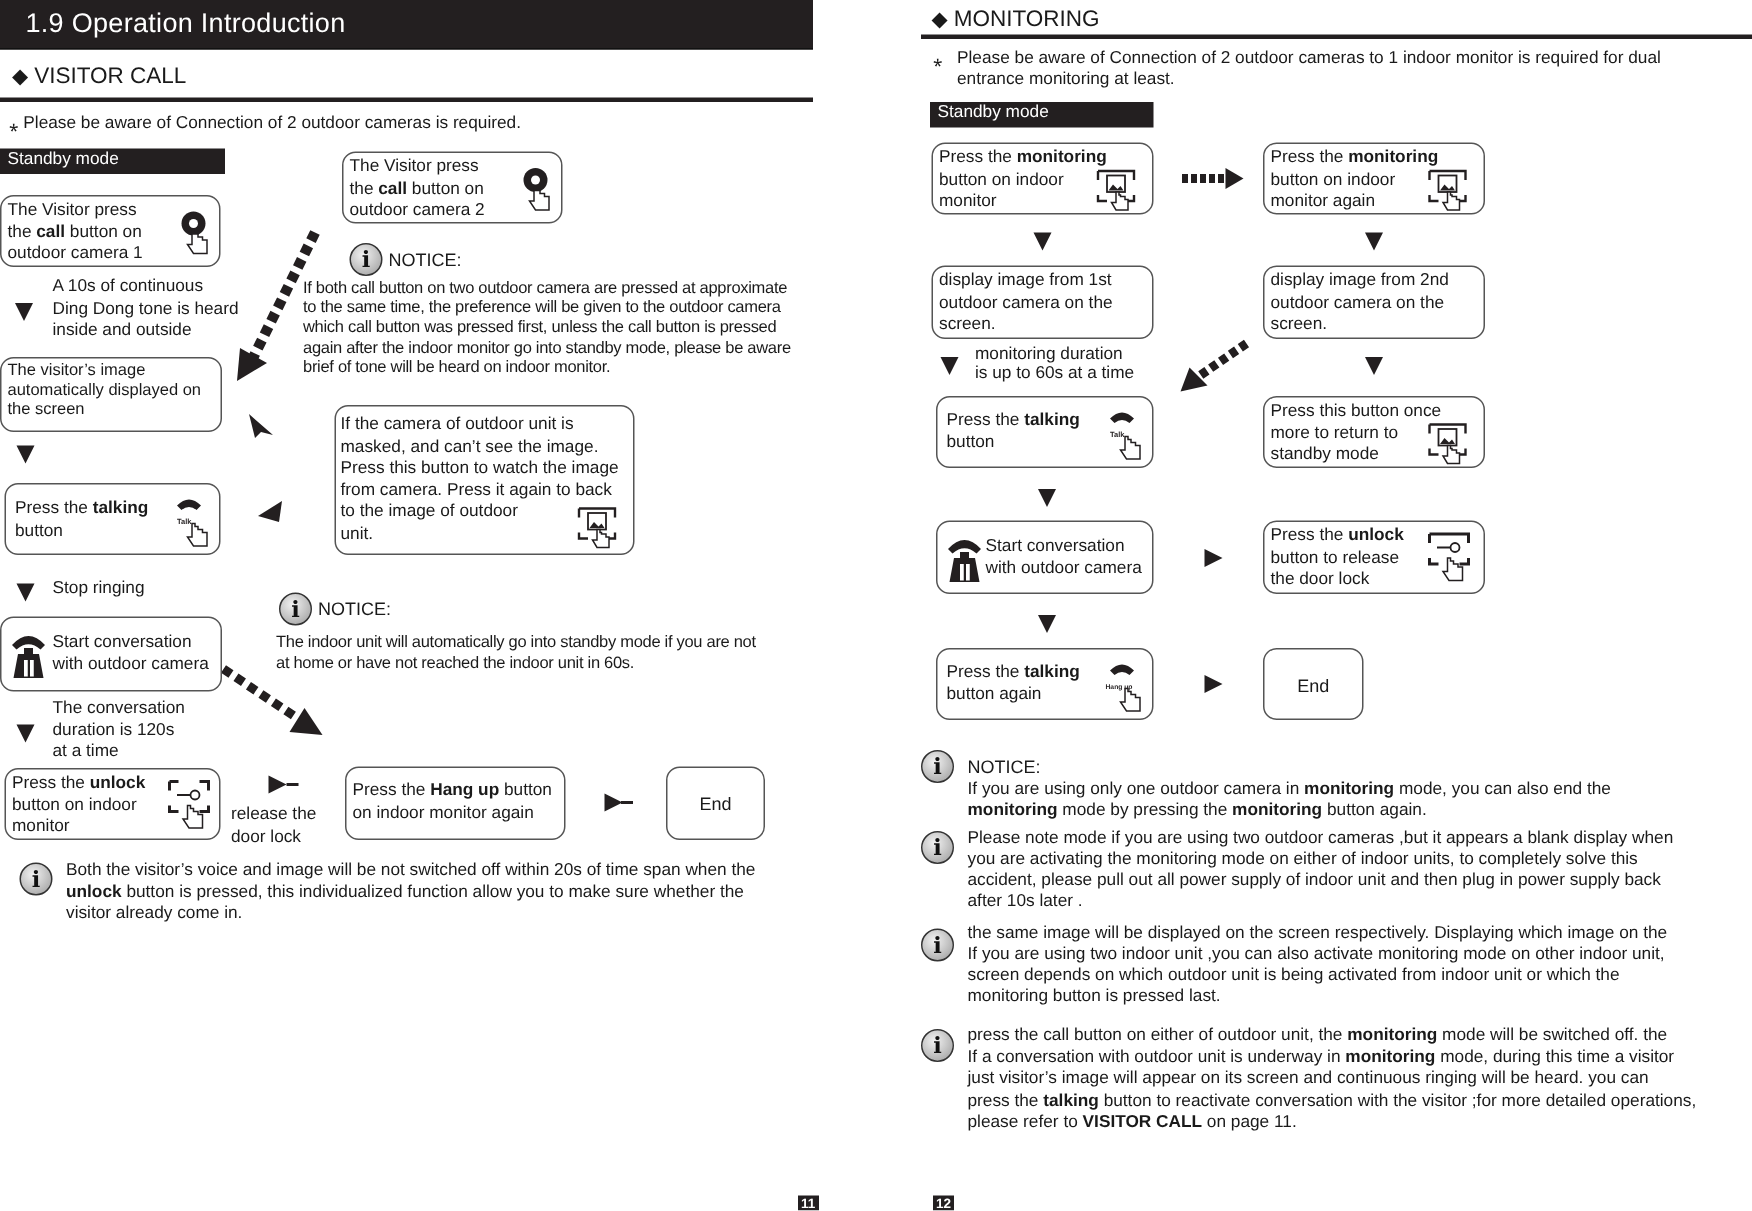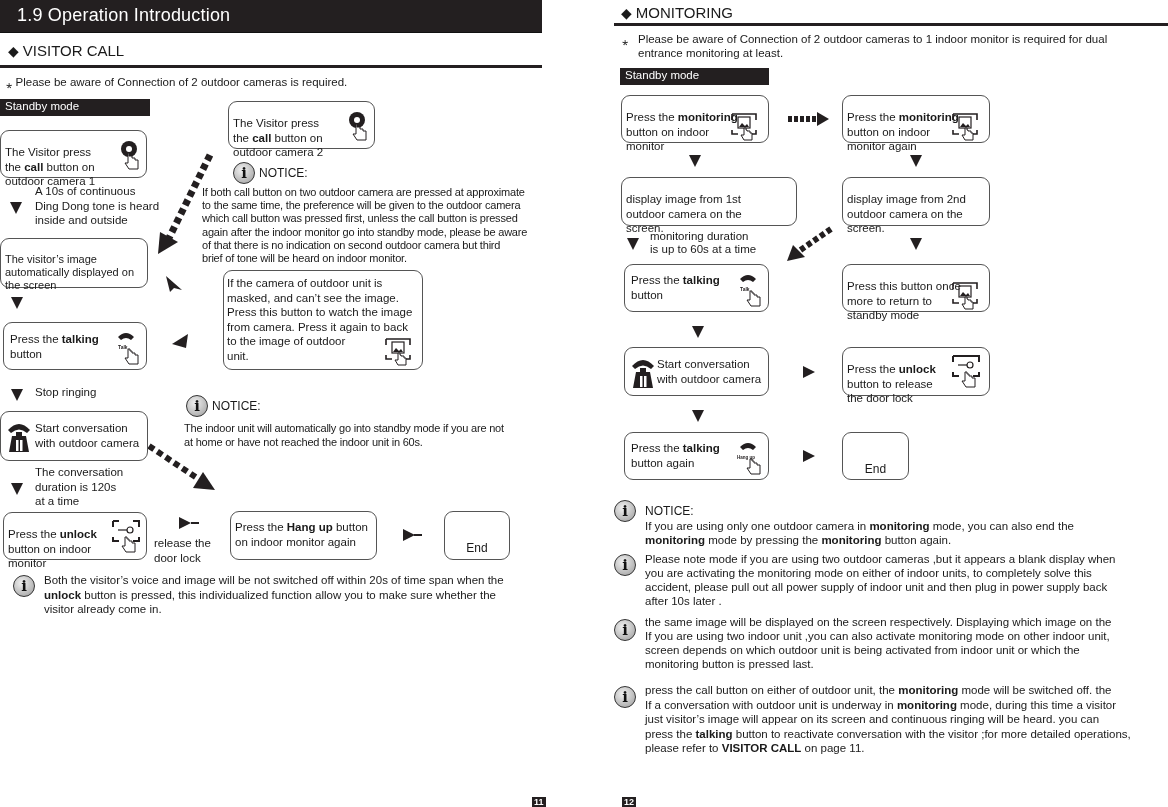--- a/index.html
+++ b/index.html
@@ -18,21 +18,21 @@
   }
   .section-title { font-size: 15px; color: #1a1a1a; }
   .section-title .diamond { font-size: 14px; margin-right: 4px; }
   .rule { height: 3px; background: #231f20; }
   .note { font-size: 11.5px; line-height: 14px; }
   .standby {
     background: #231f20; color: #fff; font-size: 11.5px; padding: 1px 0 0 5px; height: 17px;
   }
   .box {
     border: 1px solid #555; border-radius: 9px; background: #fff;
-    font-size: 11.5px; line-height: 14.5px; padding: 14px 4px;
+    font-size: 11.5px; line-height: 14.5px; padding: 2px 4px;
   }
   .box b { font-weight: bold; }
   .caption { font-size: 11.5px; line-height: 14.5px; }
   .small { font-size: 10.5px; line-height: 13px; }
   .tri-down {
     width: 0; height: 0; border-left: 6px solid transparent; border-right: 6px solid transparent;
     border-top: 12px solid #231f20;
   }
   .tri-right {
     width: 0; height: 0; border-top: 6px solid transparent; border-bottom: 6px solid transparent;
@@ -183,21 +183,20 @@
 
 <div class="abs box end-box" style="left:444px;top:511px;width:66px;height:49px;line-height:45px;font-size:12px;">End</div>
 
 <div class="abs info-icon" style="left:233px;top:162px;">i</div>
 <div class="abs notice-label" style="left:259px;top:166px;">NOTICE:</div>
 <div class="abs para" style="left:202px;top:186px;font-size:11px;line-height:13.2px;letter-spacing:-0.2px;">
   <div>If both call button on two outdoor camera are pressed at approximate</div>
   <div>to the same time, the preference will be given to the outdoor camera</div>
   <div>which call button was pressed  first, unless the call button is pressed</div>
   <div>again after the indoor monitor go into standby mode, please be aware</div>
-  <div>of that there is no indication on second outdoor camera but third</div>
   <div>brief of tone will be heard on indoor monitor.</div>
 </div>
 
 <div class="abs box" style="left:223px;top:270px;width:200px;height:100px;padding:5px 3px;line-height:14.5px;">
   <div>If the camera of outdoor unit is</div>
   <div>masked, and can’t see the image.</div>
   <div>Press this button to watch the image</div>
   <div>from camera. Press it again to back</div>
   <div>to the image of outdoor</div>
   <div>unit.</div>
@@ -263,21 +262,21 @@
     <path d="M2 2 h24 v6 M2 2 v6 M2 18 v4 h6 M26 18 v4 h-6" stroke="#231f20" stroke-width="1.6" fill="none"></path>
     <rect x="8" y="5" width="12" height="11" fill="none" stroke="#231f20" stroke-width="1.2"></rect>
     <path d="M9 15 l3 -4 l3 3 l2 -2 l2 3 z" fill="#231f20"></path>
     <path d="M14 16 v7 h-3 l3 5 h8 v-7 h-2 v-2 h-3 v-1 h-1 v-2 z" fill="#fff" stroke="#231f20" stroke-width="1"></path>
   </svg>
 </div>
 
 <div class="abs tri-down" style="left:689px;top:155px;"></div>
 <div class="abs tri-down" style="left:910px;top:155px;"></div>
 
-<div class="abs box" style="left:621px;top:177px;width:176px;height:49px;">
+<div class="abs box" style="left:621px;top:177px;width:148px;height:49px;">
   <div>display image from 1st</div>
   <div>outdoor camera on the</div>
   <div>screen.</div>
 </div>
 
 <div class="abs box" style="left:842px;top:177px;width:148px;height:49px;">
   <div>display image from 2nd</div>
   <div>outdoor camera on the</div>
   <div>screen.</div>
 </div>

